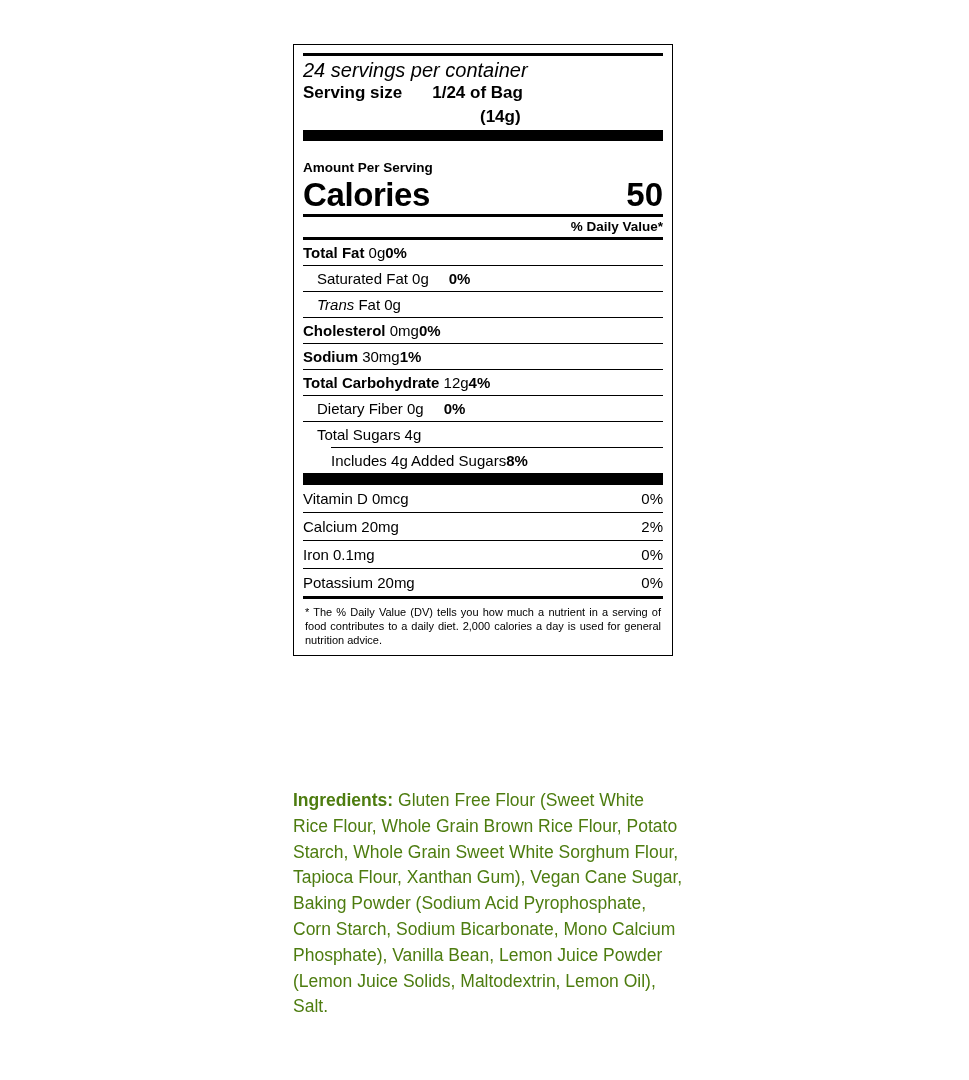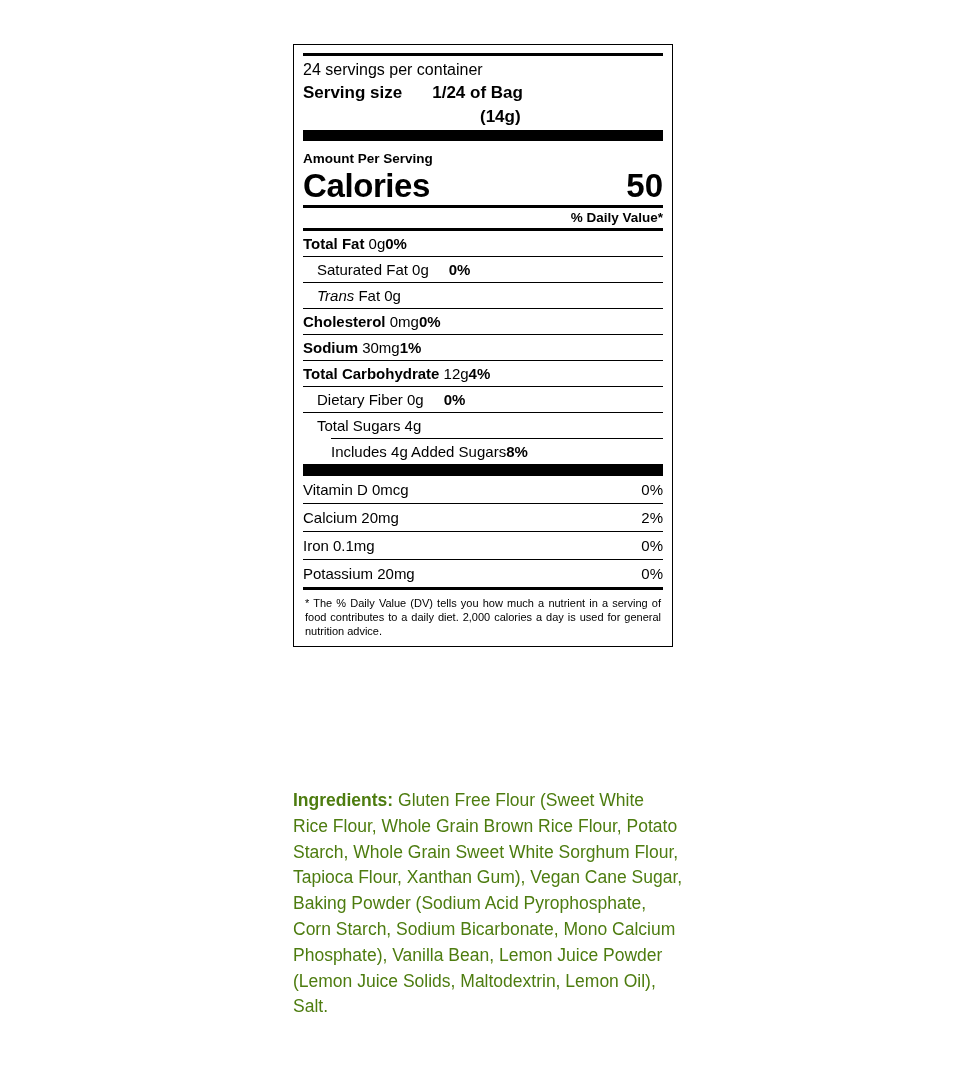--- a/index.html
+++ b/index.html
@@ -37,23 +37,24 @@
     line-height: 46px;
     letter-spacing: -0.5px;
     margin: 2px 0 0 0;
     font-family: "Liberation Sans", sans-serif;
   }
   .rule-med  { border-bottom: 3px solid #000; }
   .rule-thick{ border-bottom: 11px solid #000; }
   .rule-hair { border-bottom: 1px solid #000; }
 
   .servings {
-    font-size: 16px;
+    font-size: 20px;
     line-height: 22px;
     padding: 3px 0 1px 0;
+    font-style: italic;
   }
 
   .serving-size-row {
     display: flex;
     justify-content: space-between;
     align-items: flex-start;
     font-size: 17px;
     font-weight: bold;
     line-height: 22px;
     padding-bottom: 2px;
@@ -69,21 +70,21 @@
     font-weight: bold;
     line-height: 22px;
     padding-left: 177px;
     padding-bottom: 2px;
   }
 
   .amount-per {
     font-size: 13.5px;
     font-weight: bold;
     line-height: 17px;
-    padding-top: 9px;
+    padding-top: 18px;
   }
 
   .calories-row {
     display: flex;
     justify-content: space-between;
     align-items: baseline;
     padding-bottom: 1px;
   }
   .calories-label {
     font-size: 33px;

